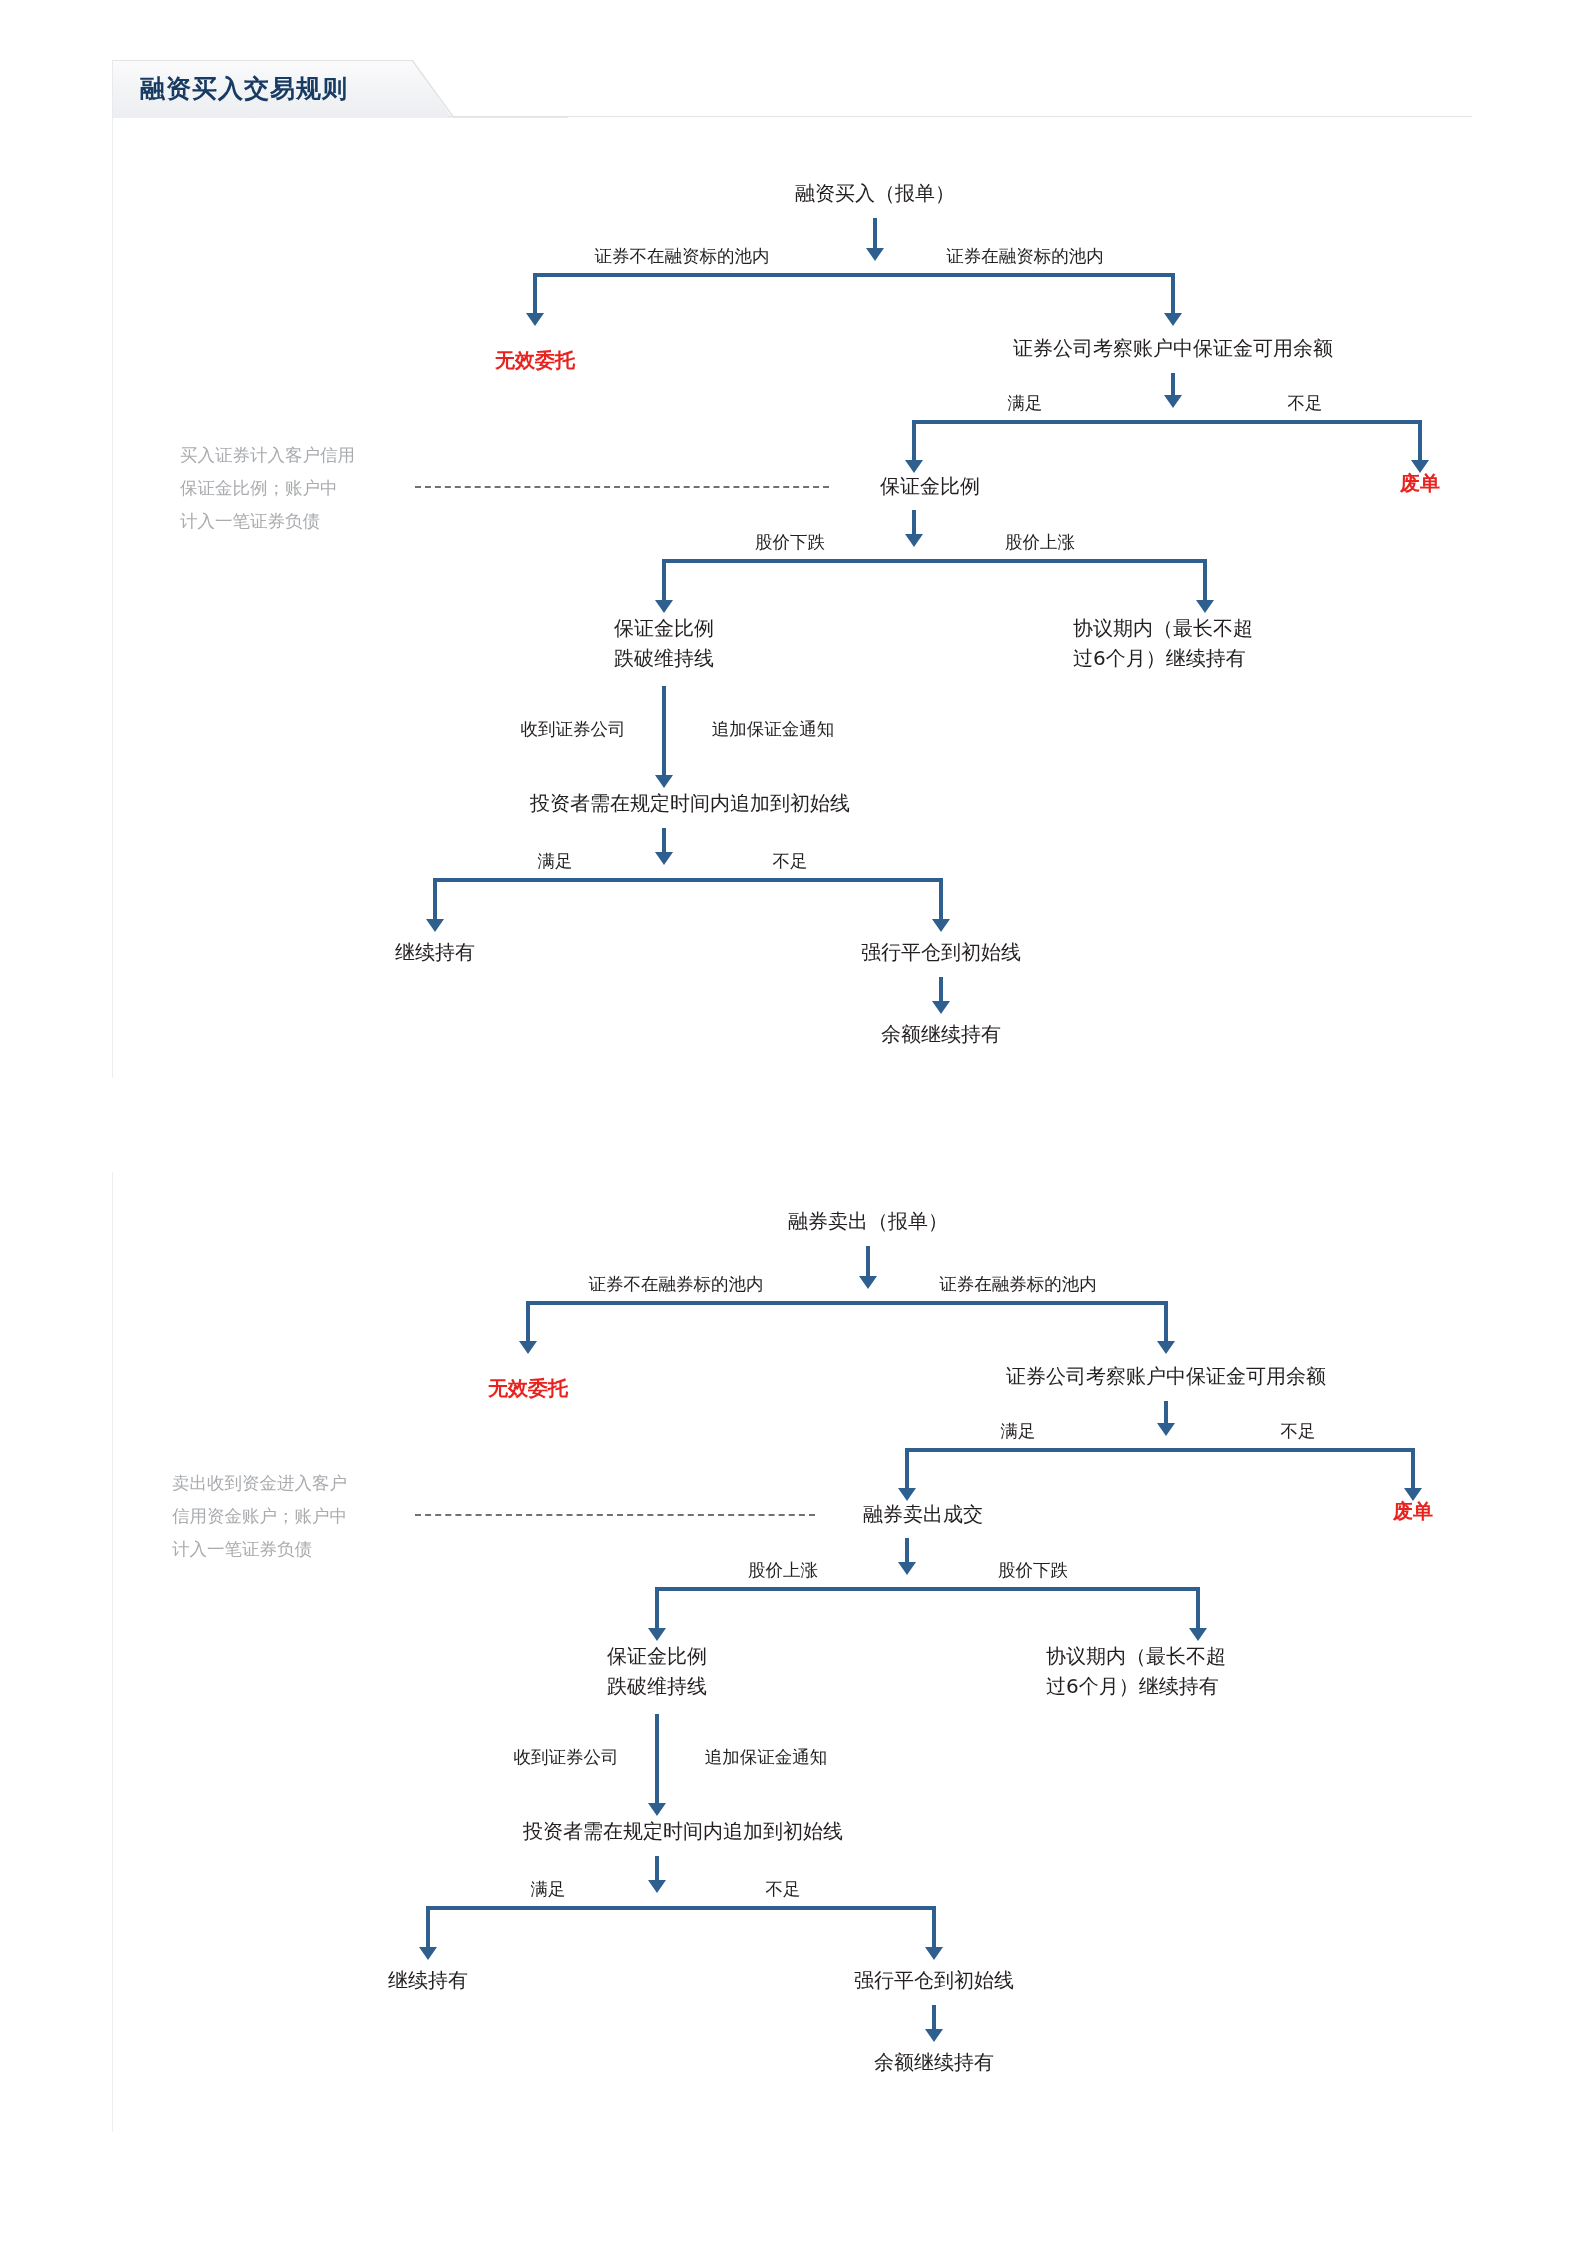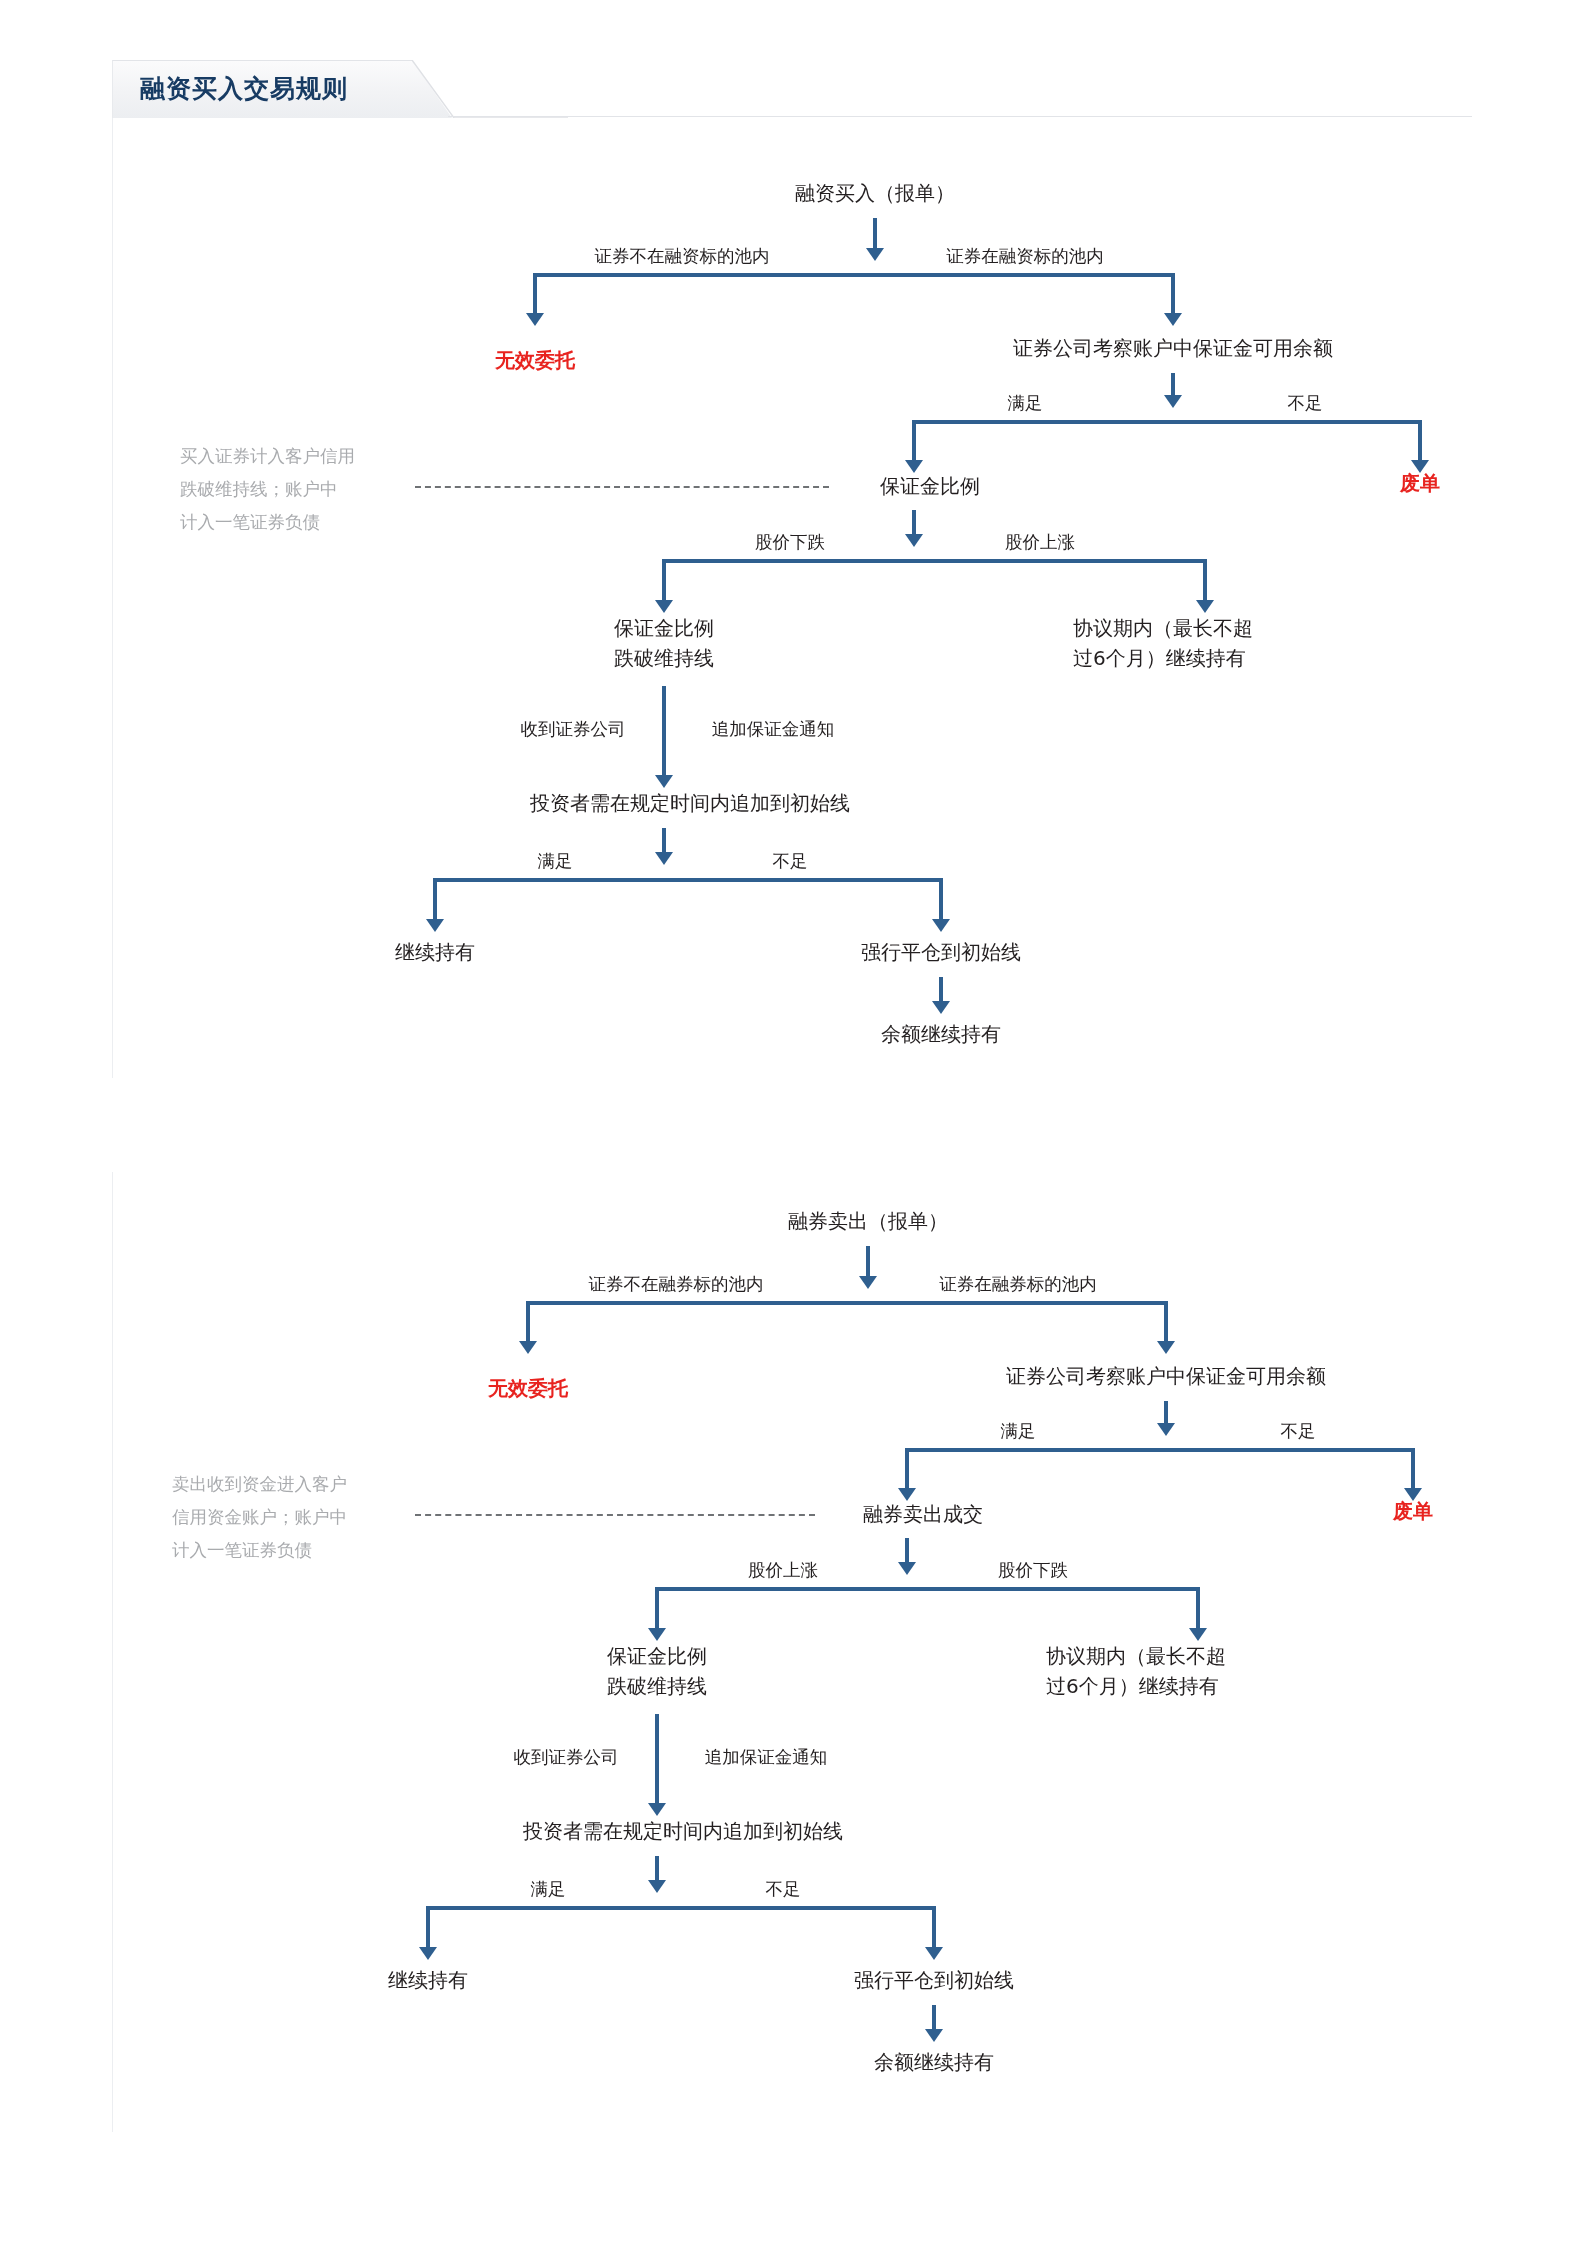--- a/index.html
+++ b/index.html
@@ -68,20 +68,21 @@
     line-height: 30px;
     color: #231f20;
     white-space: pre;
   }
   .node.center { transform: translateX(-50%); text-align: center; }
   .node.red { color: #e8231f; font-weight: bold; }
   .node.gray {
     color: #a9abae;
     font-size: 17.5px;
     line-height: 33px;
+    font-family: Liberation Mono, monospace;
   }
   .label {
     position: absolute;
     font-size: 17.5px;
     line-height: 22px;
     color: #231f20;
     white-space: pre;
     transform: translateX(-50%);
   }
 
@@ -154,21 +155,21 @@
 
   <div class="hline" style="left:912px; top:420px; width:510px;"></div>
   <div class="vline" style="left:914px; top:420px; height:42px;"></div>
   <div class="arrow-down" style="left:914px; top:460px;"></div>
   <div class="vline" style="left:1420px; top:420px; height:42px;"></div>
   <div class="arrow-down" style="left:1420px; top:460px;"></div>
 
   <div class="node center red" style="left:1420px; top:468px;">废单</div>
 
   <div class="node gray" style="left:180px; top:440px;">买入证券计入客户信用</div>
-  <div class="node gray" style="left:180px; top:473px;">跌破维持线；账户中</div>
+  <div class="node gray" style="left:180px; top:473px;">保证金比例；账户中</div>
   <div class="node gray" style="left:180px; top:506px;">计入一笔证券负债</div>
   <div class="dashed" style="left:415px; top:486px; width:414px;"></div>
 
   <div class="node center" style="left:930px; top:471px;">保证金比例</div>
   <div class="vline" style="left:914px; top:510px; height:26px;"></div>
   <div class="arrow-down" style="left:914px; top:534px;"></div>
 
   <div class="label" style="left:790px; top:531px;">股价下跌</div>
   <div class="label" style="left:1040px; top:531px;">股价上涨</div>
 

